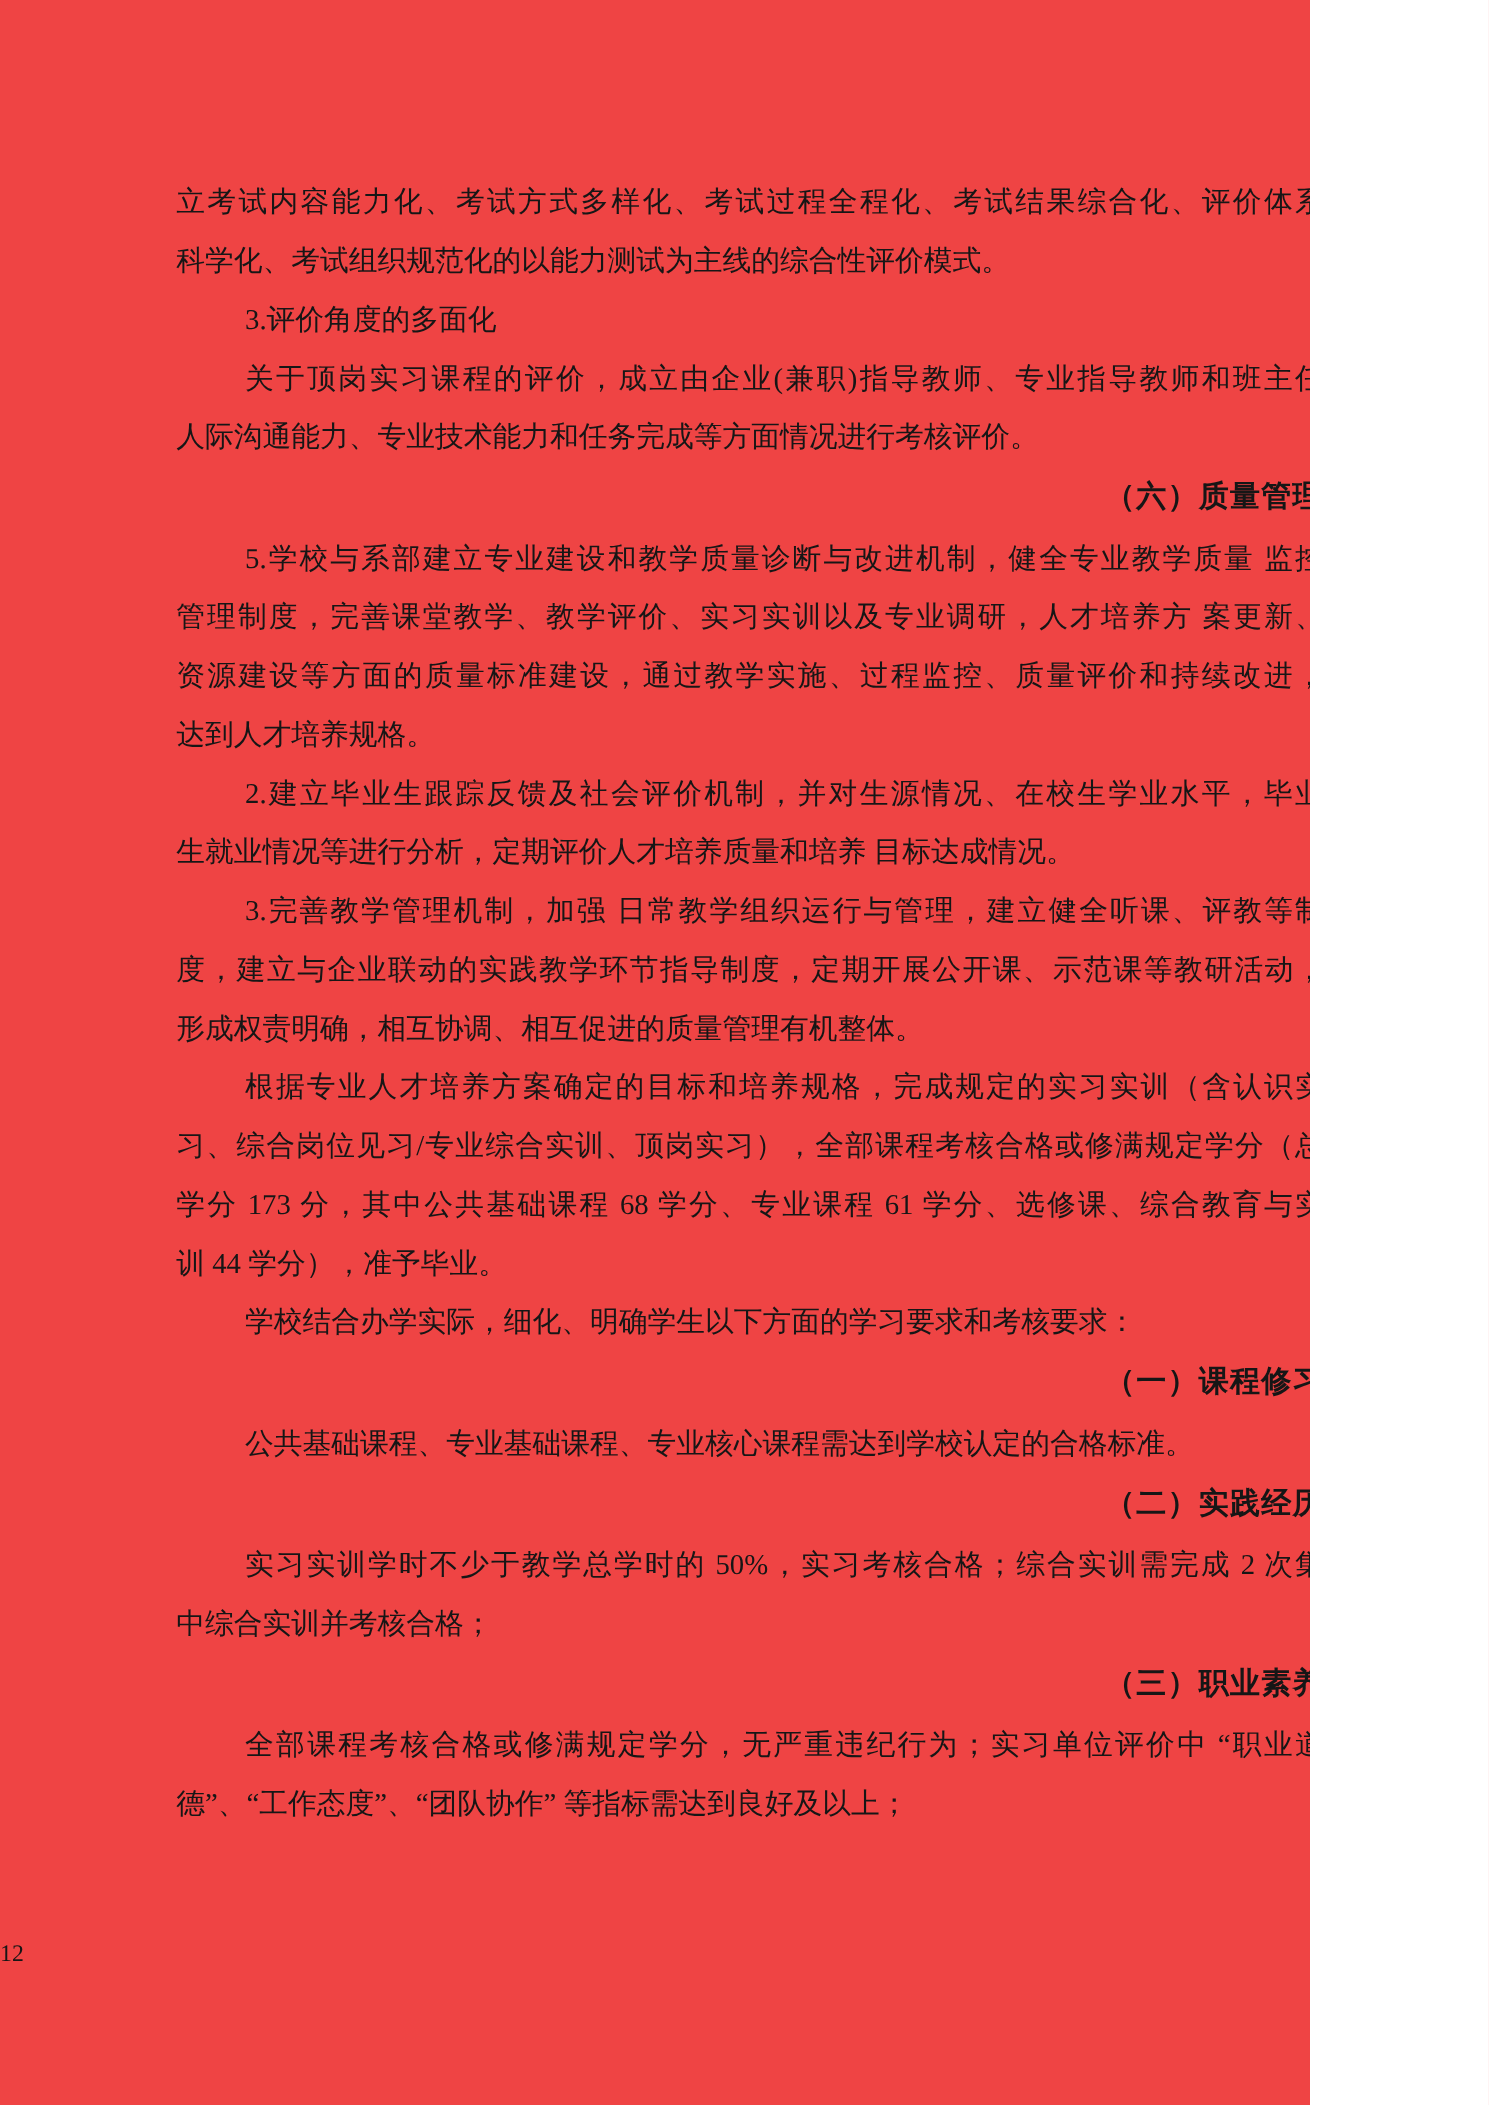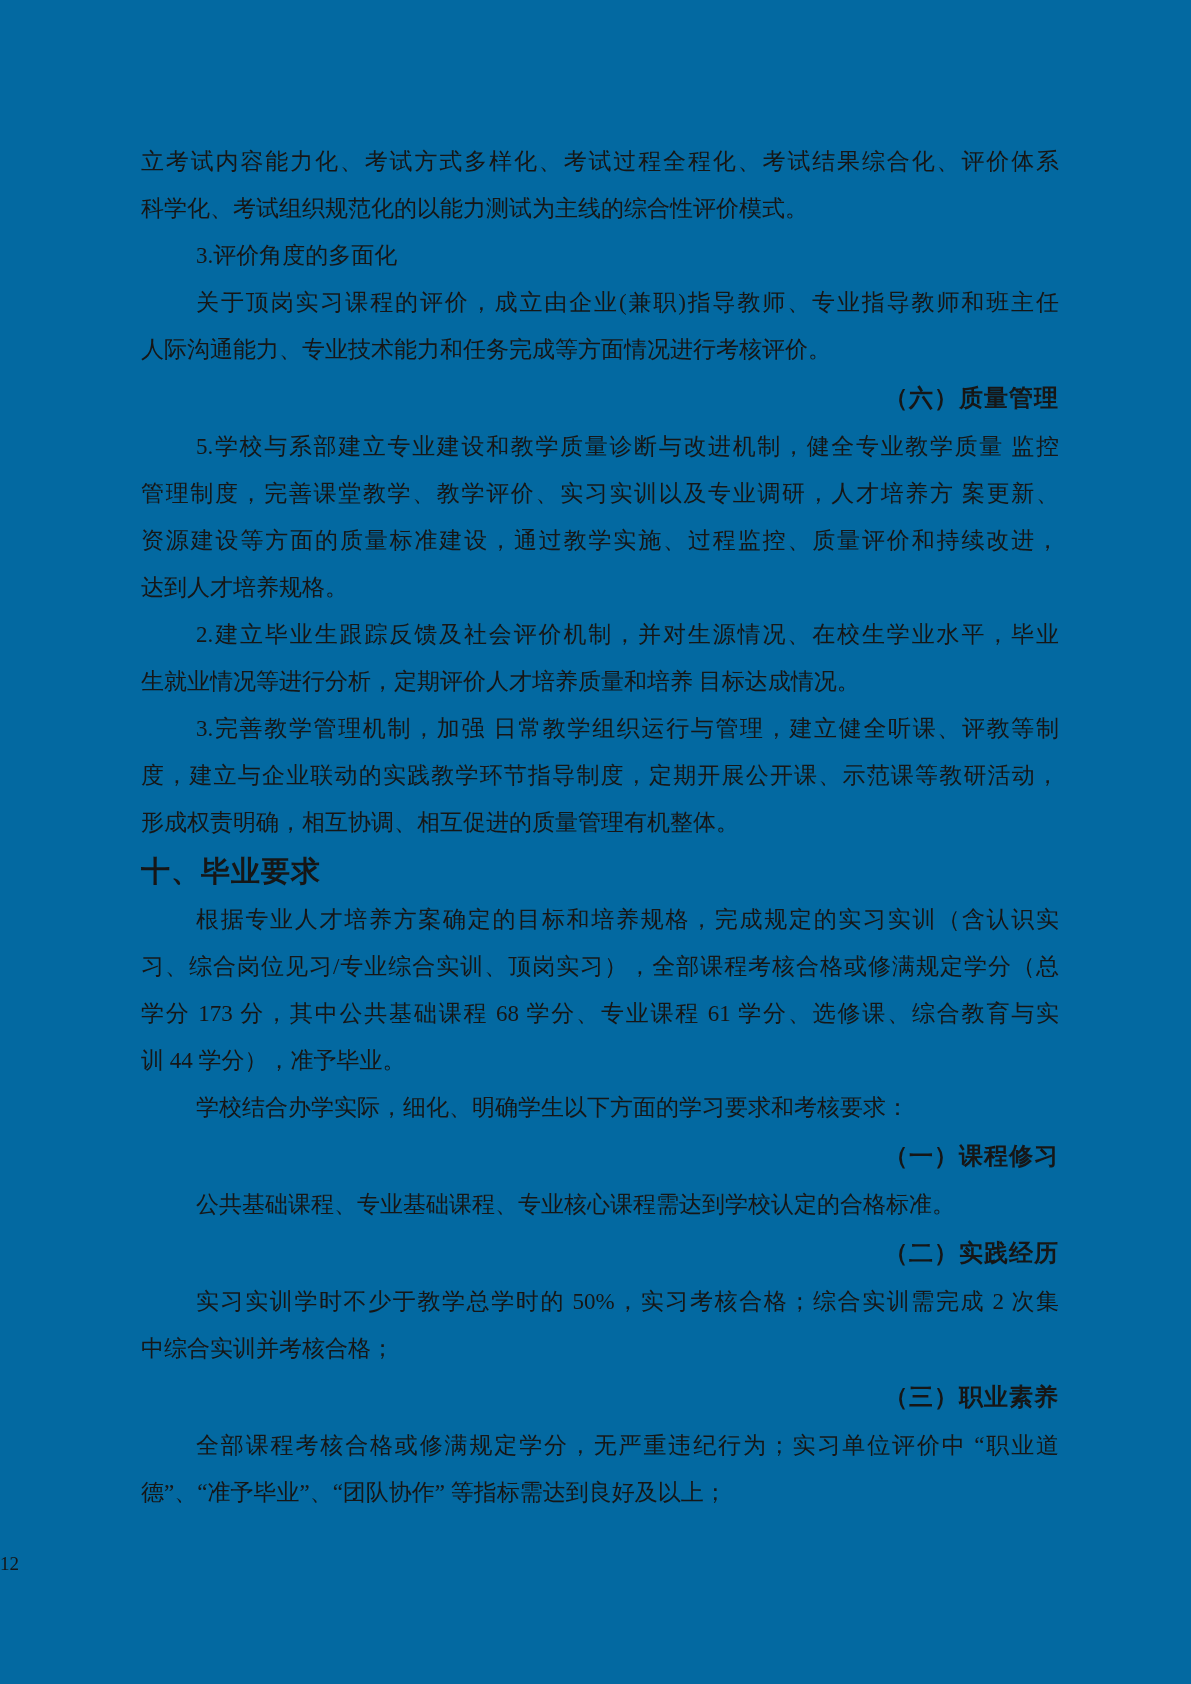--- a/index.html
+++ b/index.html
@@ -2,23 +2,23 @@
 <html lang="zh"><head>
 <meta charset="utf-8">
 <style>
   html, body {
     margin: 0;
     padding: 0;
     background: #ffffff;
   }
   .page {
     position: relative;
-    width: 1191px;
+    width: 1048px;
     height: 1684px;
-    background: #0369a1;
+    background: #ef4444;
     overflow: hidden;
     font-family: "Liberation Serif", "DejaVu Serif", serif;
     color: #161616;
     text-decoration: underline;
   }
   .content {
     position: absolute;
     left: 141px;
     top: 138px;
     width: 918px;
@@ -84,29 +84,28 @@
       <div class="line h2">（六）质量管理</div>
       <div class="line indent just">5.学校与系部建立专业建设和教学质量诊断与改进机制，健全专业教学质量 监控</div>
       <div class="line body just">管理制度，完善课堂教学、教学评价、实习实训以及专业调研，人才培养方 案更新、</div>
       <div class="line body just">资源建设等方面的质量标准建设，通过教学实施、过程监控、质量评价和持续改进，</div>
       <div class="line body">达到人才培养规格。</div>
       <div class="line indent just">2.建立毕业生跟踪反馈及社会评价机制，并对生源情况、在校生学业水平，毕业</div>
       <div class="line body">生就业情况等进行分析，定期评价人才培养质量和培养 目标达成情况。</div>
       <div class="line indent just">3.完善教学管理机制，加强 日常教学组织运行与管理，建立健全听课、评教等制</div>
       <div class="line body just">度，建立与企业联动的实践教学环节指导制度，定期开展公开课、示范课等教研活动，</div>
       <div class="line body">形成权责明确，相互协调、相互促进的质量管理有机整体。</div>
-      <div class="line h1">十、毕业要求</div>
       <div class="line indent just">根据专业人才培养方案确定的目标和培养规格，完成规定的实习实训（含认识实</div>
       <div class="line body just">习、综合岗位见习/专业综合实训、顶岗实习），全部课程考核合格或修满规定学分（总</div>
       <div class="line body just">学分 173 分，其中公共基础课程 68 学分、专业课程 61 学分、选修课、综合教育与实</div>
       <div class="line body">训 44 学分），准予毕业。</div>
       <div class="line indent">学校结合办学实际，细化、明确学生以下方面的学习要求和考核要求：</div>
       <div class="line h2">（一）课程修习</div>
       <div class="line indent">公共基础课程、专业基础课程、专业核心课程需达到学校认定的合格标准。</div>
       <div class="line h2">（二）实践经历</div>
       <div class="line indent just">实习实训学时不少于教学总学时的 50%，实习考核合格；综合实训需完成 2 次集</div>
       <div class="line body">中综合实训并考核合格；</div>
       <div class="line h2">（三）职业素养</div>
       <div class="line indent just">全部课程考核合格或修满规定学分，无严重违纪行为；实习单位评价中 “职业道</div>
-      <div class="line body">德”、“准予毕业”、“团队协作” 等指标需达到良好及以上；</div>
+      <div class="line body">德”、“工作态度”、“团队协作” 等指标需达到良好及以上；</div>
     </div>
   <div class="pagenum">12</div>
 </div>
 
 </body></html>

